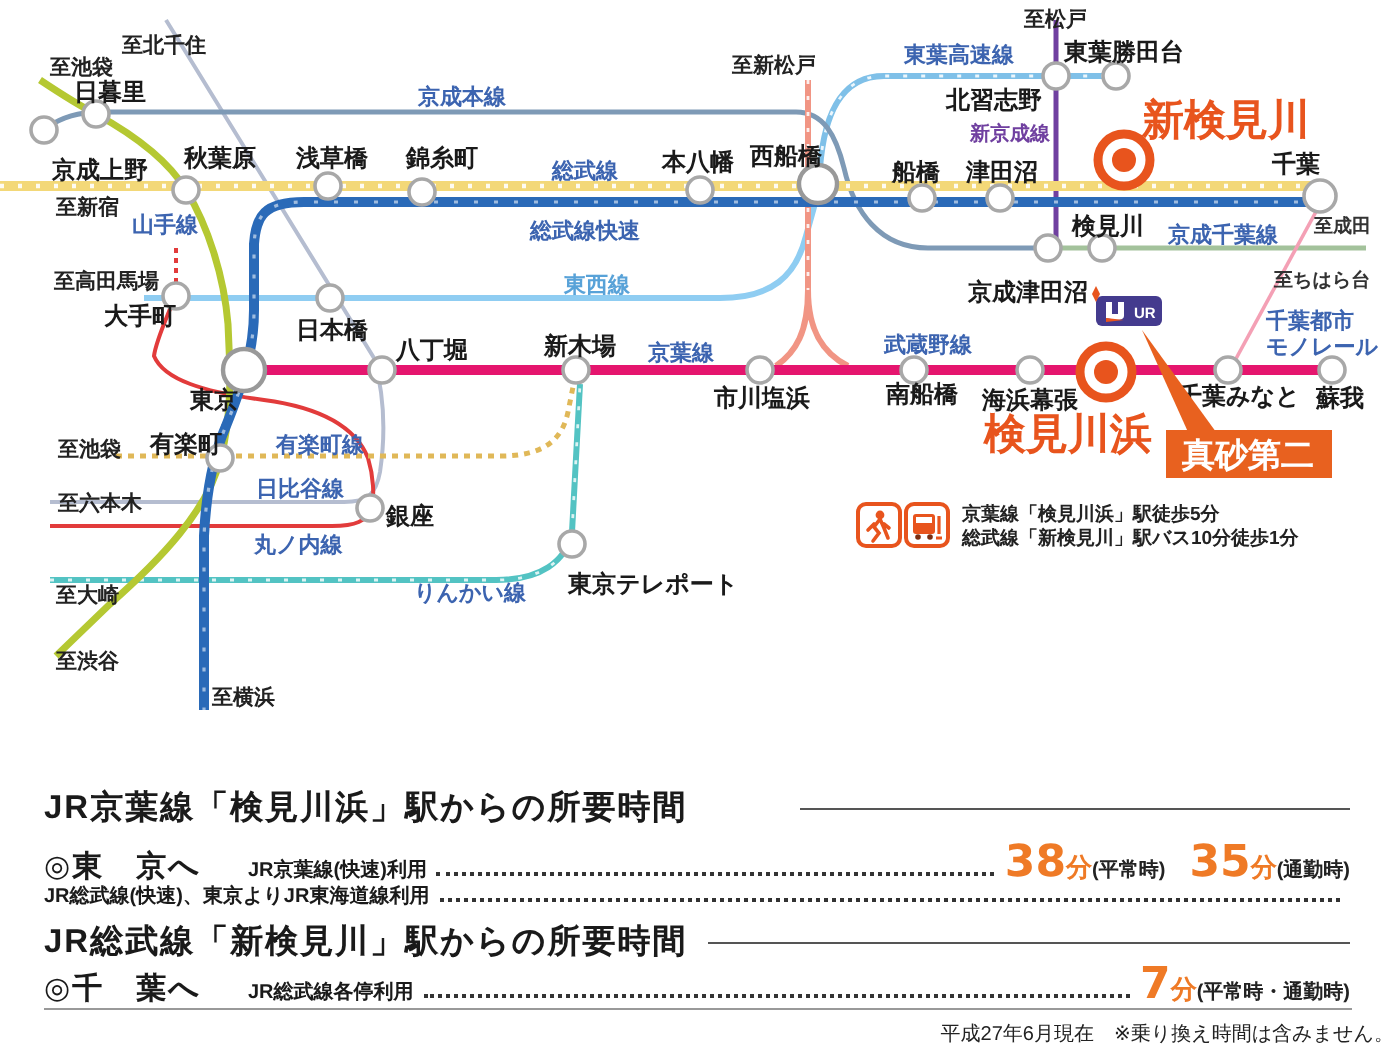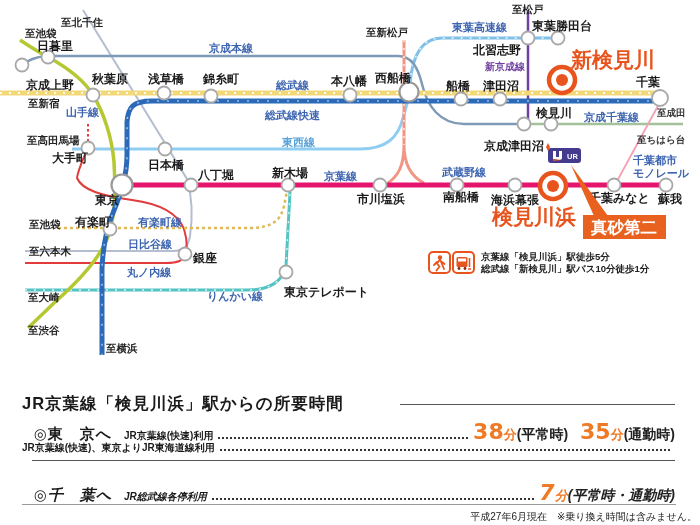--- a/index.html
+++ b/index.html
@@ -12,29 +12,29 @@
   .ln{font-size:11px;font-weight:700;fill:#3c64b0;}
   .ln-light{fill:#58a2d8;}
   .ln-purple{fill:#7040a0;font-size:10px;}
   .big-orange{font-size:21px;font-weight:700;fill:#e8541d;}
   .small-note{font-size:9.5px;font-weight:700;fill:#333;}
   .access-txt{font-size:9.5px;font-weight:700;fill:#222;}
   #info{position:absolute;top:386px;left:0;width:700px;color:#1a1a1a;}
   .hrow{position:absolute;left:22px;right:25px;display:flex;align-items:center;}
   .hrow .htxt{font-size:16.5px;font-weight:700;letter-spacing:1px;white-space:nowrap;}
   .hrule{flex:1;border-top:1.5px solid #555;margin-left:10px;}
-  .drow{position:absolute;left:22px;right:25px;display:flex;align-items:baseline;text-align:center;}
+  .drow{position:absolute;left:22px;right:25px;display:flex;align-items:baseline;}
   .dest{width:102px;flex:none;font-size:15px;font-weight:700;letter-spacing:1px;}
   .route{flex:none;font-size:10px;font-weight:700;}
   .leader{flex:1;height:2px;border-bottom:2.5px dotted #333;margin:0 5px;}
   .time{flex:none;white-space:nowrap;}
   .time + .time{margin-left:12px;}
   .t-num{font-size:22px;font-weight:700;color:#ef7a26;font-family:"DejaVu Sans",sans-serif;}
   .t-unit{font-size:13px;font-weight:700;color:#ef7a26;}
-  .t-note{font-size:14px;font-weight:700;color:#222;}
+  .t-note{font-size:10px;font-weight:700;color:#222;}
   .botrule{position:absolute;top:118px;left:22px;right:24px;border-top:1px solid #999;}
   .footnote{position:absolute;top:124px;right:3px;font-size:10px;font-weight:400;color:#222;}
 </style>
 </head>
 <body>
 
 <svg id="map" width="700" height="386" viewBox="0 0 700 386">
 
   <path d="M83,10 L187,179 C192,197 193,216 190,236 C188,247 184,251 172,251 L25,251" fill="none" stroke="#b5bdd0" stroke-width="2"></path>
   <path d="M88,124 V144" fill="none" stroke="#e23b3b" stroke-width="2" stroke-dasharray="2.5 2.5"></path>
@@ -197,29 +197,30 @@
 
   <div class="drow" style="top:33px;">
     <span class="dest">◎東　京へ</span>
     <span class="route">JR京葉線(快速)利用</span>
     <span class="leader"></span>
     <span class="time"><span class="t-num">38</span><span class="t-unit">分</span><span class="t-note">(平常時)</span></span>
     <span class="time"><span class="t-num">35</span><span class="t-unit">分</span><span class="t-note">(通勤時)</span></span>
   </div>
 
   <div class="drow" style="top:55px;">
-    <span class="route">JR京葉線(快速)、東京よりJR東海道線利用</span>
+    <span class="route">JR総武線(快速)、東京よりJR東海道線利用</span>
     <span class="leader"></span>
   </div>
 
   <div class="hrow" style="top:74px;">
+    <span class="htxt">JR総武線「新検見川」駅からの所要時間</span>
     <span class="hrule"></span>
   </div>
 
-  <div class="drow" style="top:94px;font-style:italic;">
+  <div class="drow" style="top:94px;">
     <span class="dest">◎千　葉へ</span>
     <span class="route">JR総武線各停利用</span>
     <span class="leader"></span>
     <span class="time"><span class="t-num">7</span><span class="t-unit">分</span><span class="t-note">(平常時・通勤時)</span></span>
   </div>
 
   <div class="botrule"></div>
   <div class="footnote">平成27年6月現在　※乗り換え時間は含みません。</div>
 </div>
 

